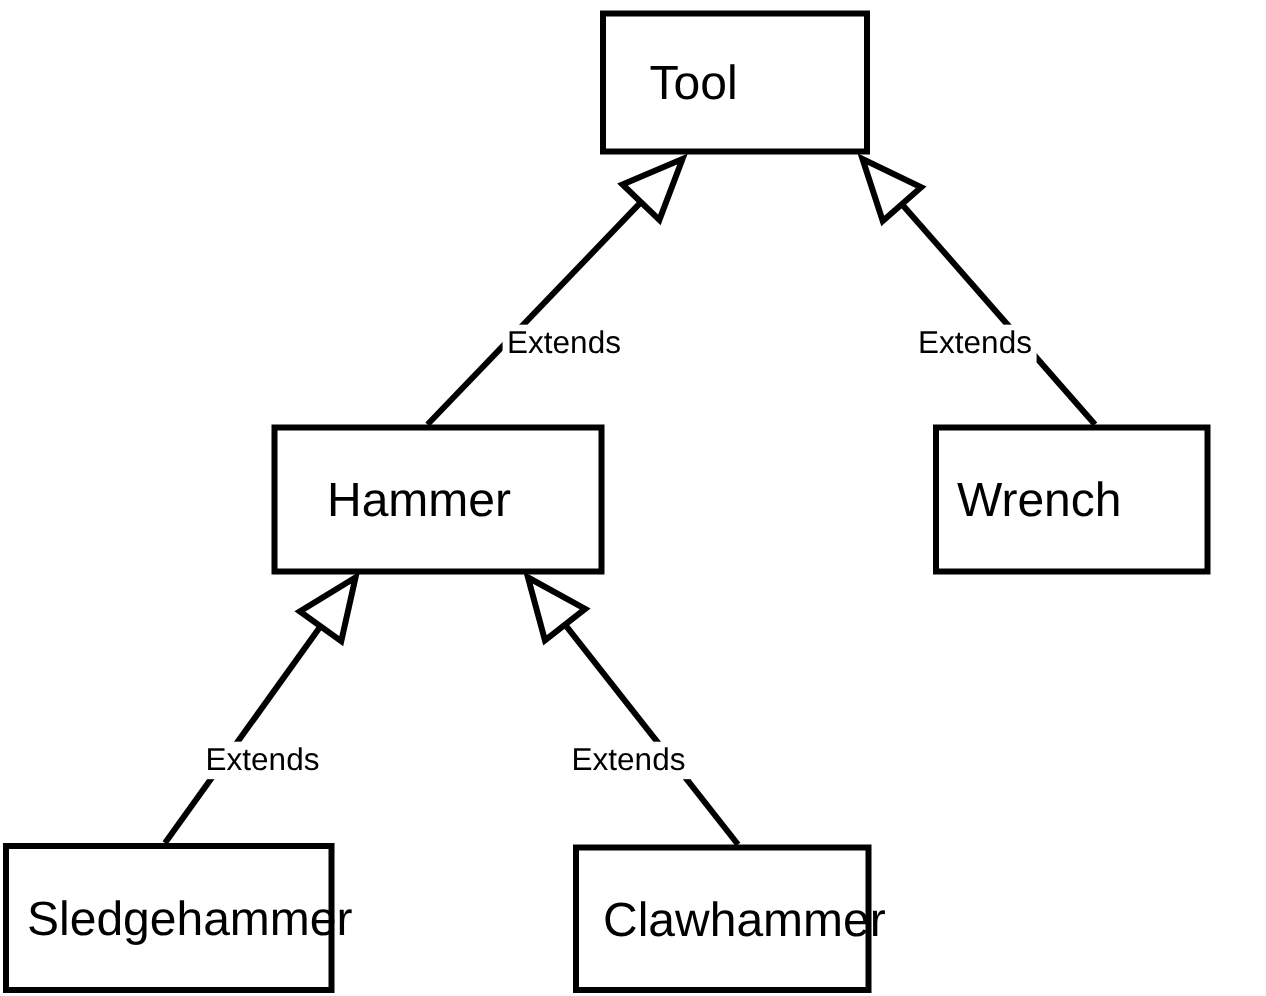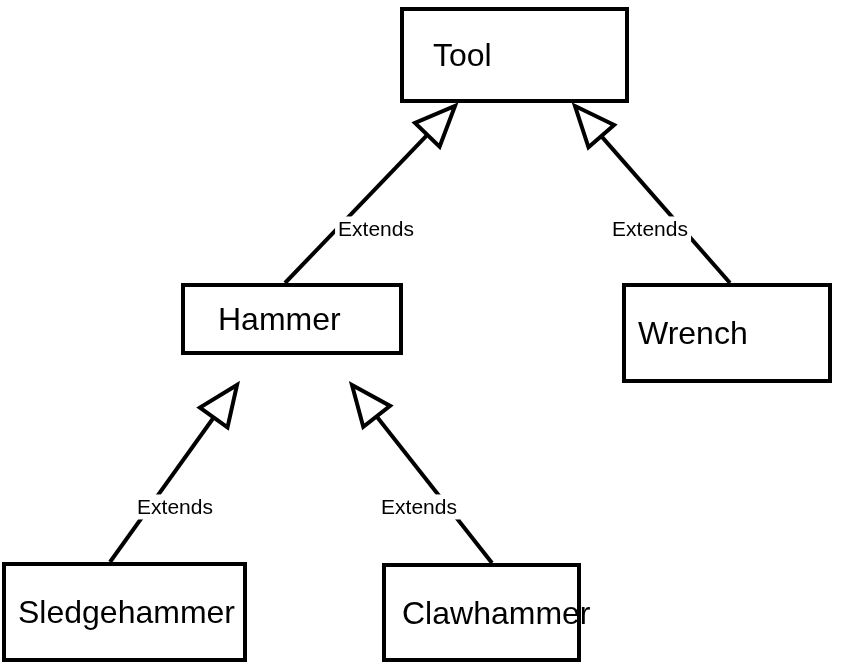--- a/index.html
+++ b/index.html
@@ -21,24 +21,24 @@
     border: 4px solid #000000;
     background: #ffffff;
     display: flex;
     align-items: center;
     font-size: 32px;
     color: #000000;
     white-space: nowrap;
     overflow: visible;
     line-height: 1;
   }
-  .node-tool         { left: 400px; top: 7px;   width: 229px; height: 96px;  padding-left: 29px; }
-  .node-hammer       { left: 181px; top: 283px; width: 222px; height: 72px; padding-left: 33px; }
-  .node-wrench       { left: 622px; top: 283px; width: 210px; height: 100px; padding-left: 12px; }
-  .node-sledgehammer { left: 2px;   top: 562px; width: 245px; height: 100px; padding-left: 12px; }
+  .node-tool         { left: 400px; top: 7px;   width: 180px; height: 96px;  padding-left: 29px; }
+  .node-hammer       { left: 181px; top: 283px; width: 222px; height: 100px; padding-left: 33px; }
+  .node-wrench       { left: 622px; top: 283px; width: 185px; height: 100px; padding-left: 12px; }
+  .node-sledgehammer { left: 2px;   top: 562px; width: 221px; height: 100px; padding-left: 12px; }
   .node-clawhammer   { left: 382px; top: 563px; width: 199px; height: 99px;  padding-left: 16px; }
   svg.edges {
     position: absolute;
     left: 0;
     top: 0;
     width: 844px;
     height: 664px;
     pointer-events: none;
   }
   .edge-label {

